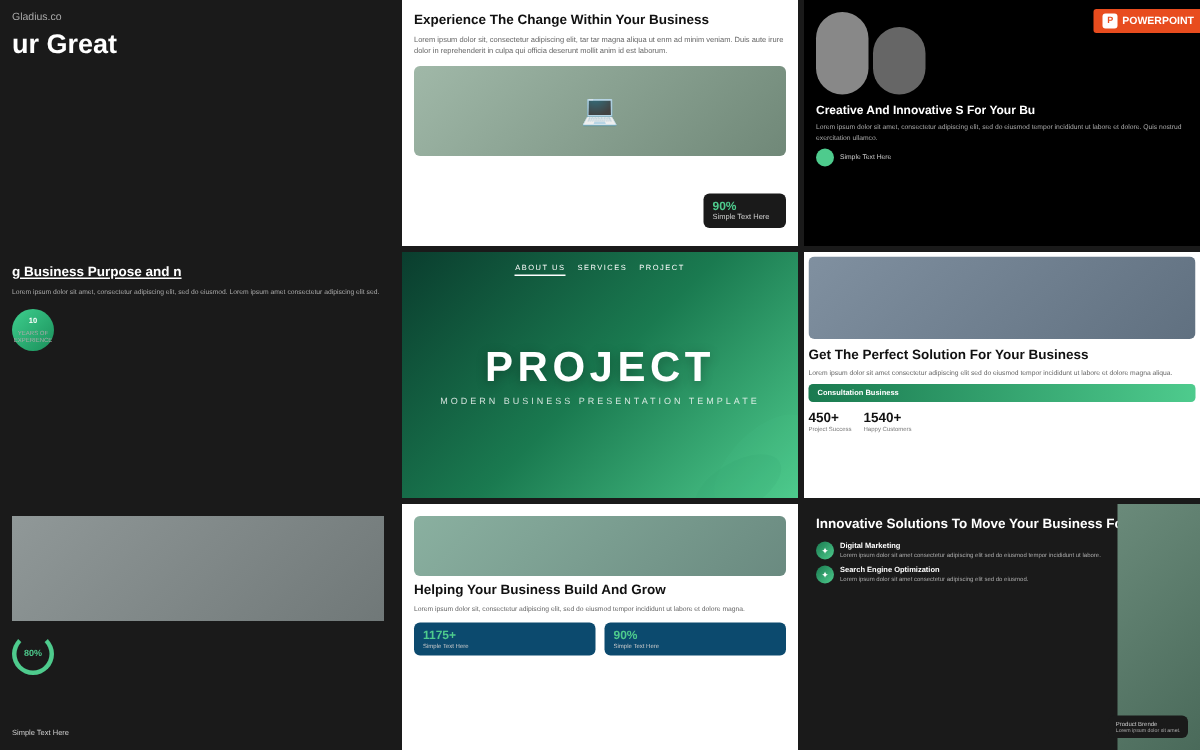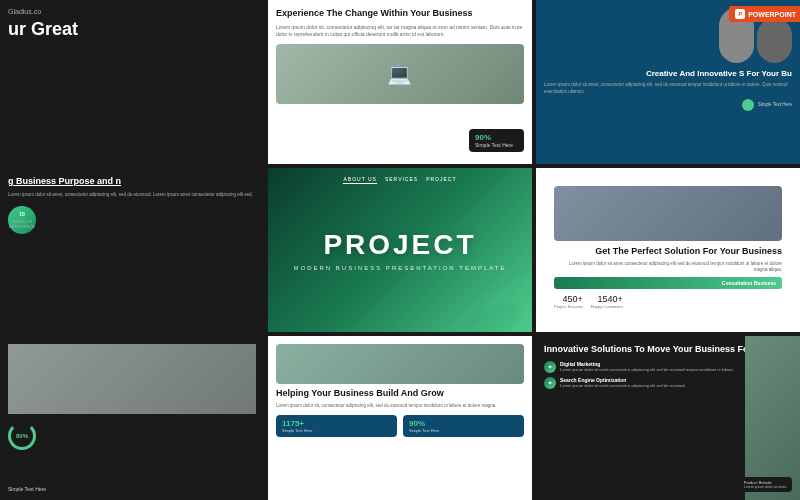--- a/index.html
+++ b/index.html
@@ -82,23 +82,22 @@
       font-weight: bold;
     }
     .slide-2 .stat-label {
       font-size: 5px;
       color: #ccc;
       line-height: 1.3;
     }
 
     
     .slide-3 {
-      background: #0c4a6e;
+      background: #000000;
       padding: 8px;
-      align-items: flex-end;
     }
     .slide-3 .image-top {
       display: flex;
       gap: 3px;
       height: 55px;
     }
     .slide-3 .img-tall {
       width: 35px;
       background: #888;
       border-radius: 20px;
@@ -258,22 +257,21 @@
       bottom: 0;
       right: 0;
       width: 80px;
       height: 80px;
       opacity: 0.2;
     }
 
     
     .slide-6 {
       background: #fff;
-      padding: 18px;
-      text-align: right;
+      padding: 3px;
     }
     .slide-6 .image-placeholder {
       width: 100%;
       height: 55px;
       background: linear-gradient(135deg, #b0c8b8 0%, #8ab0a0 100%);
       border-radius: 4px;
       overflow: hidden;
     }
     .slide-6 .headline {
       font-size: 9px;
@@ -292,21 +290,21 @@
       display: flex;
       gap: 8px;
       margin-top: 5px;
     }
     .slide-6 .stat-item {
       display: flex;
       flex-direction: column;
     }
     .slide-6 .stat-num {
       font-size: 9px;
-      font-weight: normal;
+      font-weight: bold;
       color: #111;
     }
     .slide-6 .stat-label {
       font-size: 4px;
       color: #777;
     }
     .slide-6 .consult-badge {
       background: linear-gradient(90deg, #1a7a50, #4ecb8d);
       border-radius: 3px;
       padding: 3px 6px;

